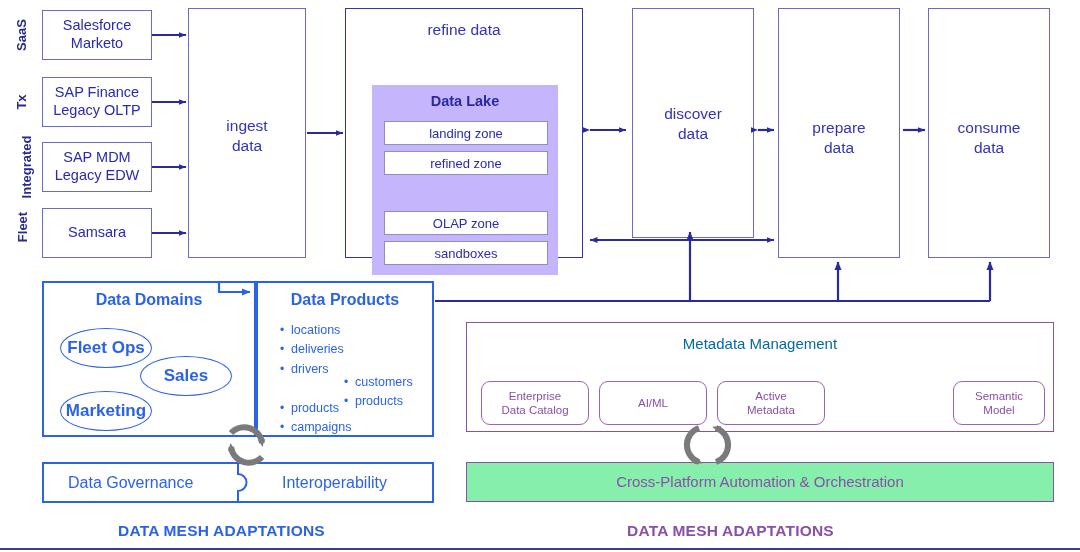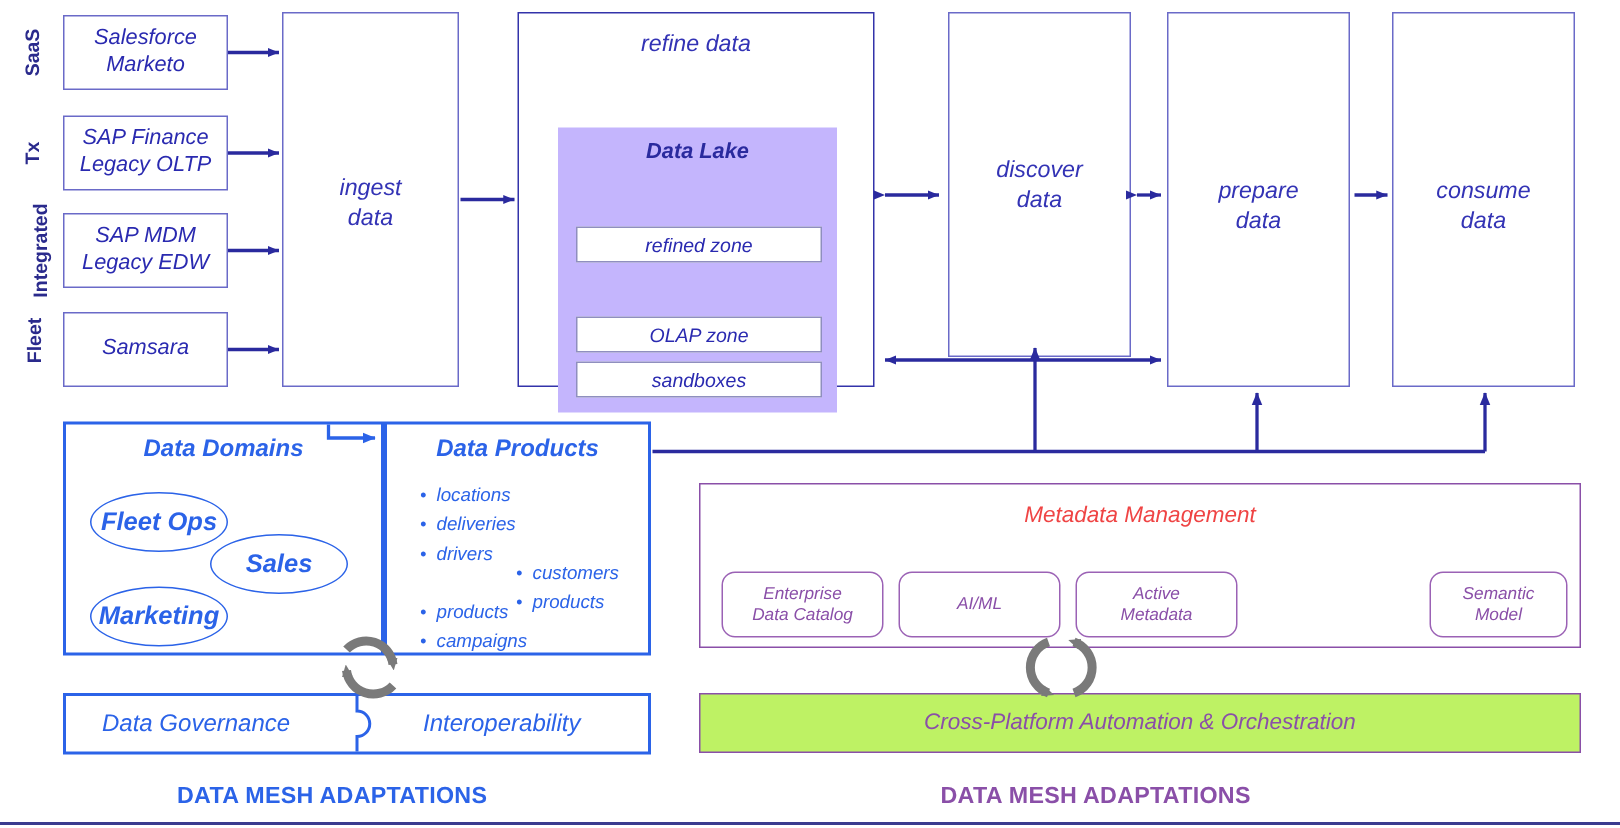--- a/index.html
+++ b/index.html
@@ -11,21 +11,21 @@
   body {
     font-family: "Liberation Sans", sans-serif;
   }
   #canvas {
     position: relative;
     width: 1080px;
     height: 552px;
     background: #ffffff;
     overflow: hidden;
   }
-  .abs { position: absolute; box-sizing: border-box; font-style: italic; }
+  .abs { position: absolute; box-sizing: border-box; }
 
   
   .ctr {
     display: flex;
     align-items: center;
     justify-content: center;
     text-align: center;
     line-height: 1.22;
   }
   .vlabel {
@@ -138,39 +138,39 @@
 
   
   .purplebox {
     border: 1.6px solid #8a4fa8;
     background: #ffffff;
   }
   .purplehead {
     position: absolute;
     left: 0; right: 0;
     text-align: center;
-    color: #ef4444;
+    color: #0369a1;
     font-size: 15px;
   }
   .pill {
     position: absolute;
     border: 1.6px solid #9b62b5;
     border-radius: 9px;
     background: #ffffff;
     color: #8a4fa8;
     font-size: 11.5px;
     text-align: center;
     line-height: 1.25;
     display: flex;
     align-items: center;
     justify-content: center;
   }
   .purple-wide {
     border: 1.6px solid #8a4fa8;
-    background: #bef264;
+    background: #86efac;
     color: #8a4fa8;
     font-size: 15px;
   }
 
   
   .caption {
     position: absolute;
     font-size: 15.5px;
     font-weight: bold;
     letter-spacing: 0.2px;
@@ -228,20 +228,21 @@
     <div class="stagelabel" style="top:108px;">ingest</div>
     <div class="stagelabel" style="top:128px;">data</div>
   </div>
 
   <div class="abs refinebox" style="left:345px; top:8px; width:238px; height:250px;">
     <div class="refine-title">refine data</div>
 
     <div class="lakepanel" style="left:26px; top:50px; width:186px; height:190px;">
       <div class="lake-title">Data Lake</div>
 
+      <div class="zonebox" style="left:12px; top:36px; width:162px; height:22px;">landing zone</div>
       <div class="zonebox" style="left:12px; top:66px; width:162px; height:22px;">refined zone</div>
       <div class="zonebox" style="left:12px; top:126px; width:162px; height:22px;">OLAP zone</div>
       <div class="zonebox" style="left:12px; top:156px; width:162px; height:22px;">sandboxes</div>
     </div>
   </div>
 
   <div class="abs stagebox" style="left:632px; top:8px; width:122px; height:230px;">
     <div class="stagelabel" style="top:96px;">discover</div>
     <div class="stagelabel" style="top:116px;">data</div>
   </div>

